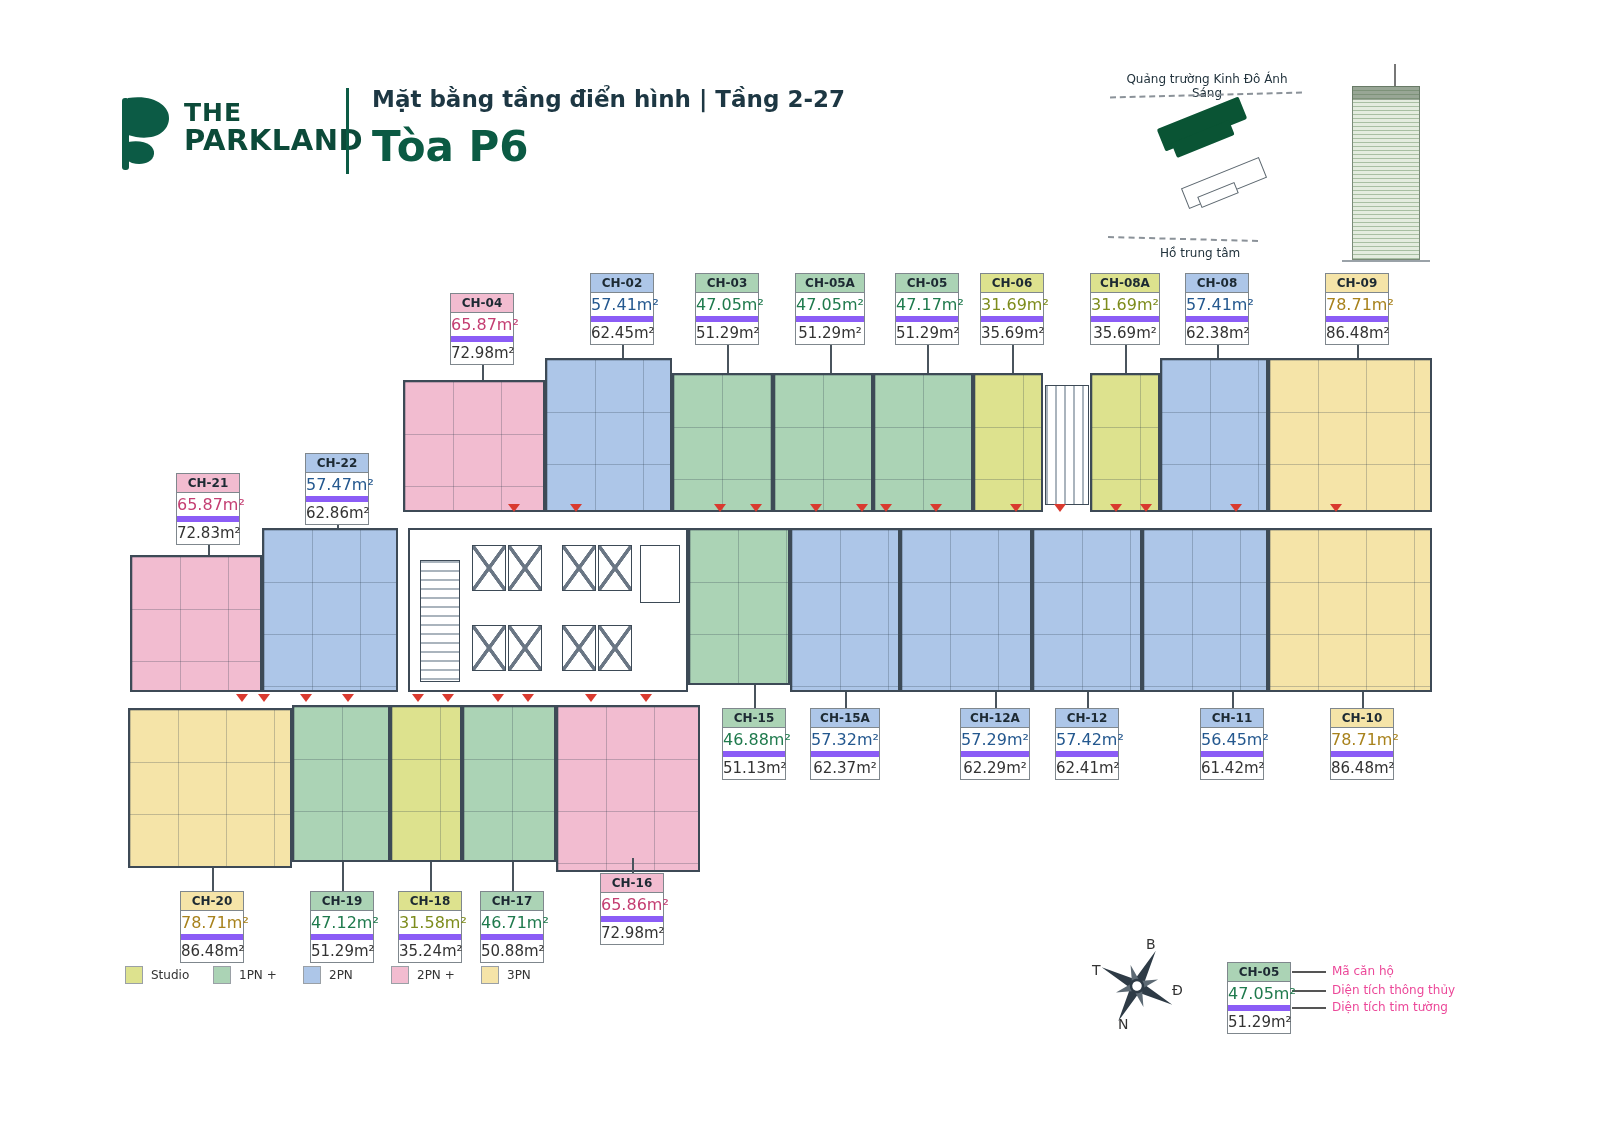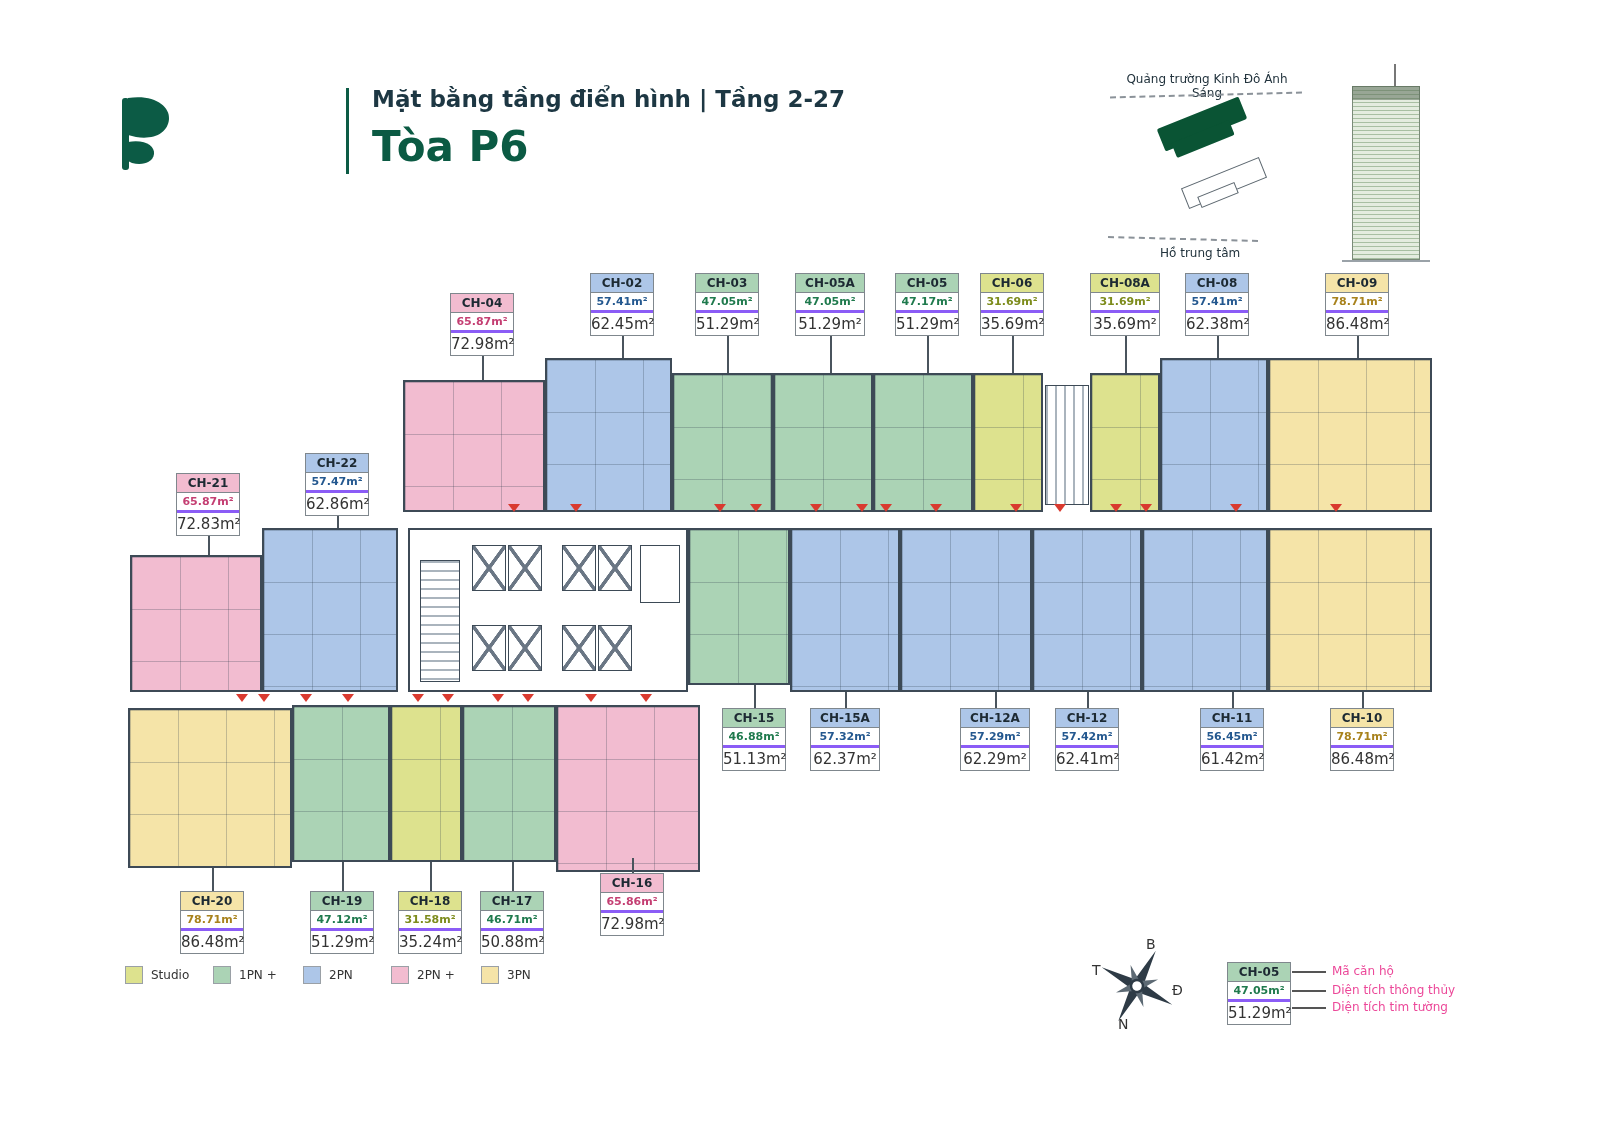--- a/index.html
+++ b/index.html
@@ -43,21 +43,21 @@
   .stairs-v{position:absolute;border:1.5px solid #3d4a56;background:repeating-linear-gradient(90deg,#aab4bd 0 2px,#fff 2px 9px);}
   .smallroom{position:absolute;border:1.5px solid #3d4a56;background:#fff;}
 
   .tri{position:absolute;width:0;height:0;border-left:6px solid transparent;border-right:6px solid transparent;border-top:8px solid #d93a2f;}
   .leader{position:absolute;width:1.5px;background:#4a545d;z-index:4;}
 
   
   .ulabel{position:absolute;width:64px;background:#fff;border:1px solid #7f878d;text-align:center;z-index:5;}
   .ulabel.wide{width:70px;}
   .ul-code{font-size:12px;font-weight:bold;color:#1d2a33;padding:2px 0;border-bottom:1px solid #7f878d;}
-  .ul-a1{font-size:11px;font-weight:bold;padding:2px 0;border-bottom:3px solid #8b5cf6;}
+  .ul-a1{font-size:16px;font-weight:normal;padding:2px 0;border-bottom:6px solid #8b5cf6;}
   .ul-a2{font-size:15px;color:#333;padding:2px 0;}
   .hd-s{background:#dde28e;} .hd-g{background:#abd3b5;} .hd-b{background:#adc6e8;} .hd-p{background:#f2bcd0;} .hd-y{background:#f5e4a8;}
   .c-s{color:#7d8c1c;} .c-g{color:#1f7a4d;} .c-b{color:#24588f;} .c-p{color:#c43e72;} .c-y{color:#a8821c;}
 
   
   .legend-item{position:absolute;display:flex;align-items:center;gap:8px;}
   .legend-swatch{width:18px;height:18px;border:1px solid #9aa0a6;}
   .legend-label{font-size:12px;color:#333;}
   .disclaimer{position:absolute;font-size:11.5px;color:#38424b;line-height:1.5;}
 
@@ -69,20 +69,24 @@
 </head>
 <body>
 
 <div class="canvas">
 
   <svg width="62" height="82" viewBox="0 0 62 82" style="position:absolute;left:114px;top:92px">
     <rect x="8" y="6" width="7" height="72" rx="3" fill="#0c5b45"></rect>
     <path d="M14 6 C 40 2, 56 14, 55 27 C 54 41, 40 48, 22 45 L 14 43 Z" fill="#0c5b45"></path>
     <path d="M14 50 C 31 47, 41 54, 40 62 C 39 70, 29 74, 18 71 L 14 69 Z" fill="#0c5b45"></path>
   </svg>
+  <div class="brand-text">
+    <div class="brand-the">THE</div>
+    <div class="brand-parkland">PARKLAND</div>
+  </div>
   <div class="hdr-divider"></div>
   <div class="hdr-title">Mặt bằng tầng điển hình | Tầng 2-27</div>
   <div class="hdr-tower">Tòa P6</div>
 
   <div class="site-label" style="left:1112px;top:72px;width:190px;text-align:center">Quảng trường Kinh Đô Ánh Sáng</div>
   <div class="dash-line" style="left:1110px;top:94px;width:192px;transform:rotate(-1.5deg)"></div>
   <div class="fp-solid" style="left:1158px;top:112px;width:88px;height:24px;transform:rotate(-22deg)"></div>
   <div class="fp-solid" style="left:1172px;top:131px;width:62px;height:16px;transform:rotate(-22deg)"></div>
   <div class="fp-outline" style="left:1182px;top:172px;width:84px;height:22px;transform:rotate(-22deg)"></div>
   <div class="fp-outline" style="left:1198px;top:189px;width:40px;height:12px;transform:rotate(-22deg)"></div>

